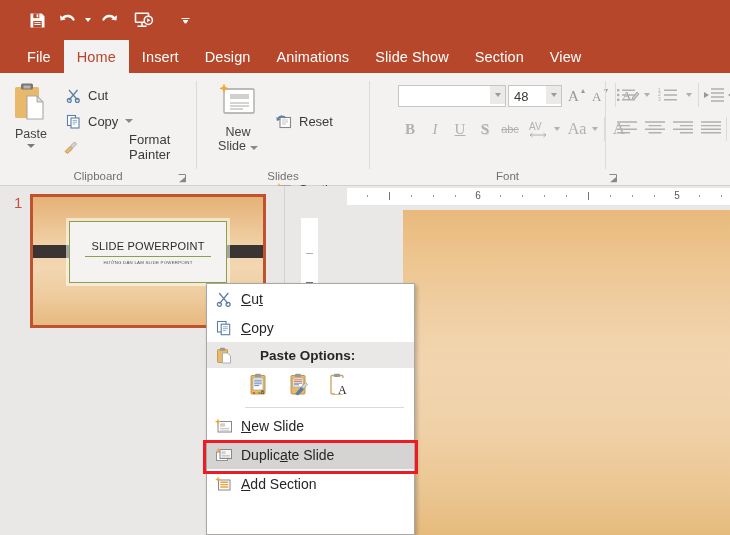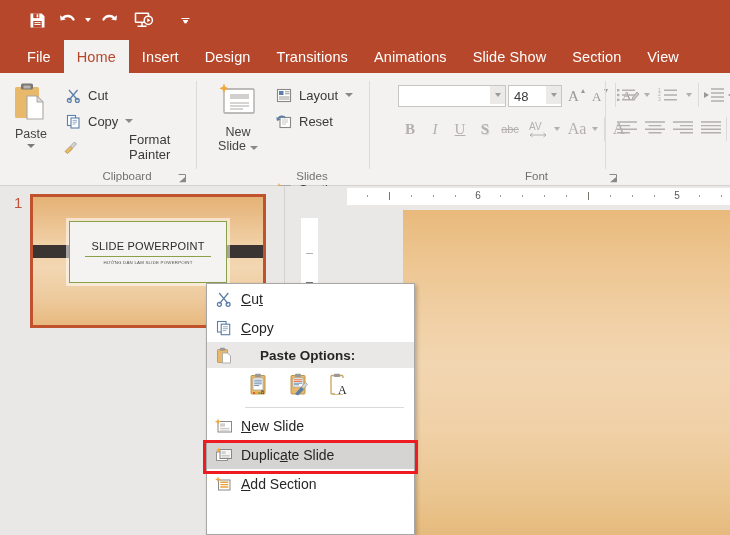--- a/index.html
+++ b/index.html
@@ -84,21 +84,20 @@
     position: absolute; top: 8px;
     width: 1px; height: 88px;
     background: #dddbd9;
   }
   .grp-label {
     position: absolute; bottom: 3px;
     width: 100%;
     text-align: center;
     font-size: 11.5px;
     color: #727170;
-    margin-left: 29px;
   }
   .dlg-launcher {
     position: absolute; bottom: 4px;
     width: 11px; height: 11px;
     color: #8a8886;
   }
 
   
   .clip-grp { left: 0; width: 196px; }
   .paste-big {
@@ -401,21 +400,20 @@
       </div>
     </div>
   </div>
 
   <div class="tabstrip">
     <div class="tabs">
       <div class="tab">File</div>
       <div class="tab active">Home</div>
       <div class="tab">Insert</div>
       <div class="tab">Design</div>
-      <div class="tab">Transitions</div>
       <div class="tab">Animations</div>
       <div class="tab">Slide Show</div>
       <div class="tab">Section</div>
       <div class="tab">View</div>
     </div>
   </div>
 
   <div class="ribbon">
 
     <div class="grp clip-grp">
@@ -486,31 +484,20 @@
           <g fill="#f2a73b">
             <path d="M7 2.5 l1.4 3.4 3.4 1.4 -3.4 1.4 -1.4 3.4 -1.4 -3.4 -3.4 -1.4 3.4 -1.4 Z"></path>
           </g>
         </svg>
         <span class="newslide-label">
           <span>New</span><br>
           <span>Slide</span><span class="mini-caret" style="display:inline-block;margin-left:4px;"></span>
         </span>
       </div>
 
-      <div class="sl-item" style="left:76px; top:10px;">
-        <span class="si-ico">
-          <svg width="16" height="15" viewBox="0 0 16 15">
-            <rect x="1.5" y="1.5" width="13" height="12" fill="#ffffff" stroke="#8a8886" stroke-width="1.1"></rect>
-            <rect x="3" y="3" width="4.5" height="4" fill="#5b7fa6"></rect>
-            <path d="M9 3.8 h4.5 M9 5.8 h4.5 M3 9 h10.5 M3 11 h10.5" stroke="#9b9997" stroke-width="1"></path>
-          </svg>
-        </span>
-        <span>Layout</span>
-        <span class="mini-caret"></span>
-      </div>
 
       <div class="sl-item" style="left:76px; top:36px;">
         <span class="si-ico">
           <svg width="16" height="15" viewBox="0 0 16 15">
             <rect x="4" y="3.5" width="10.5" height="10" fill="#ffffff" stroke="#8a8886" stroke-width="1.1"></rect>
             <path d="M6 6 h6 M6 8 h6 M6 10 h4" stroke="#c8c6c4" stroke-width="1"></path>
             <path d="M1.5 6 C2.5 1.8, 7.5 1.2, 9.5 4" stroke="#5b7fa6" stroke-width="1.6" fill="none"></path>
             <path d="M0.3 3 L1 7 L4.6 5.6 Z" fill="#5b7fa6"></path>
           </svg>
         </span>

